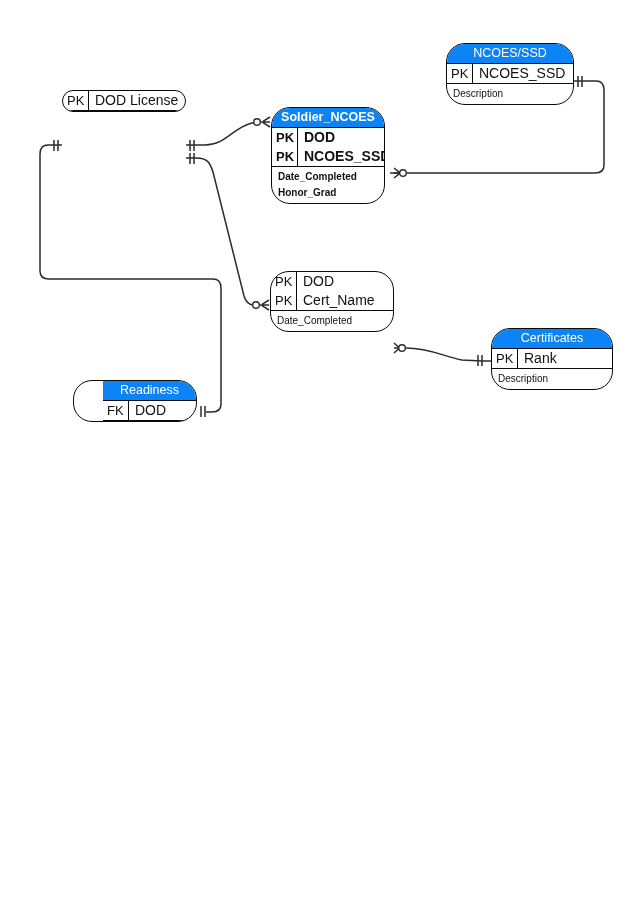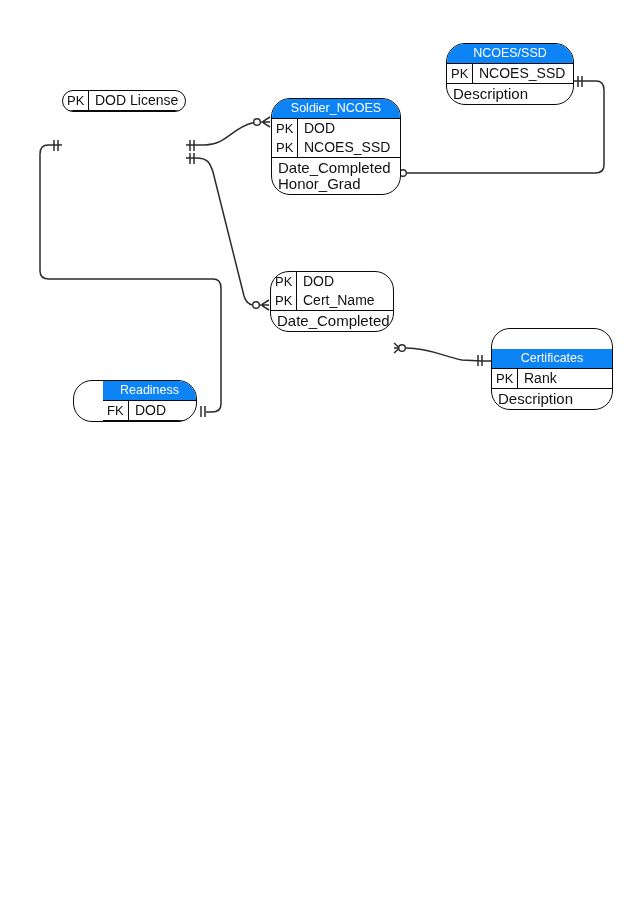--- a/index.html
+++ b/index.html
@@ -81,21 +81,21 @@
     color: #111111;
     line-height: 19px;
     padding-left: 6px;
     box-sizing: border-box;
     white-space: nowrap;
     flex: 1;
   }
 
   .plain-row {
     height: 16px;
-    font-size: 15px;
+    font-size: 10px;
     color: #111111;
     line-height: 16px;
     padding-left: 6px;
     box-sizing: border-box;
     white-space: nowrap;
   }
 
   .attr-section {
     padding-top: 2px;
     padding-bottom: 2px;
@@ -160,21 +160,21 @@
 
   <div class="entity" style="left:62px; top:90px; width:124px;">
     <div class="key-section">
       <div class="attr-row">
         <div class="attr-key">PK</div>
         <div class="attr-name">DOD License</div>
       </div>
     </div>
   </div>
 
-  <div class="entity" style="left:271px; top:98px; width:130px;">
+  <div class="entity" style="left:271px; top:107px; width:114px;font-weight:bold;">
     <div class="entity-header" style="background:#0d84f5;">Soldier_NCOES</div>
     <div class="key-section">
       <div class="attr-row">
         <div class="attr-key">PK</div>
         <div class="attr-name">DOD</div>
       </div>
       <div class="attr-row">
         <div class="attr-key">PK</div>
         <div class="attr-name">NCOES_SSD</div>
       </div>
@@ -208,21 +208,21 @@
         <div class="attr-key">PK</div>
         <div class="attr-name">Cert_Name</div>
       </div>
     </div>
     <div class="attr-section">
       <div class="plain-row">Date_Completed</div>
     </div>
   </div>
 
   <div class="entity" style="left:491px; top:328px; width:122px;">
-    <div class="entity-header" style="background:#0d84f5;margin-top:20px;">Certificates</div>
+    <div class="entity-header" style="background:#0d84f5;">Certificates</div>
     <div class="key-section">
       <div class="attr-row">
         <div class="attr-key">PK</div>
         <div class="attr-name">Rank</div>
       </div>
     </div>
     <div class="attr-section">
       <div class="plain-row">Description</div>
     </div>
   </div>

